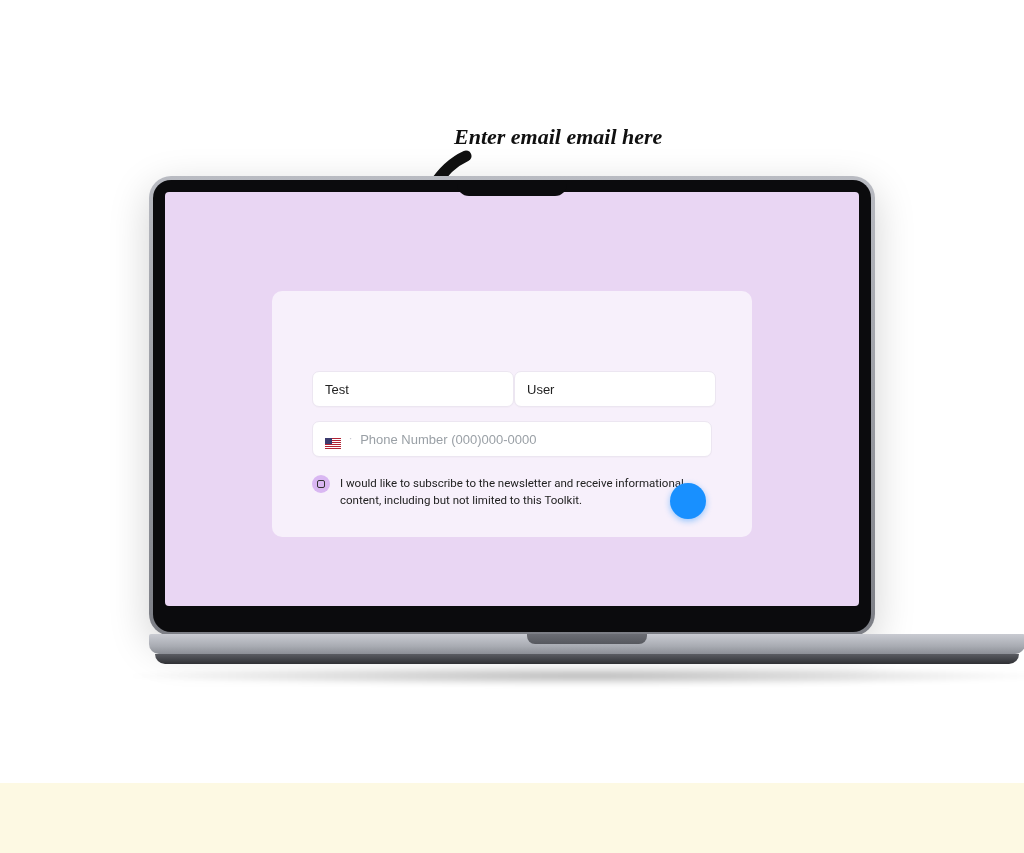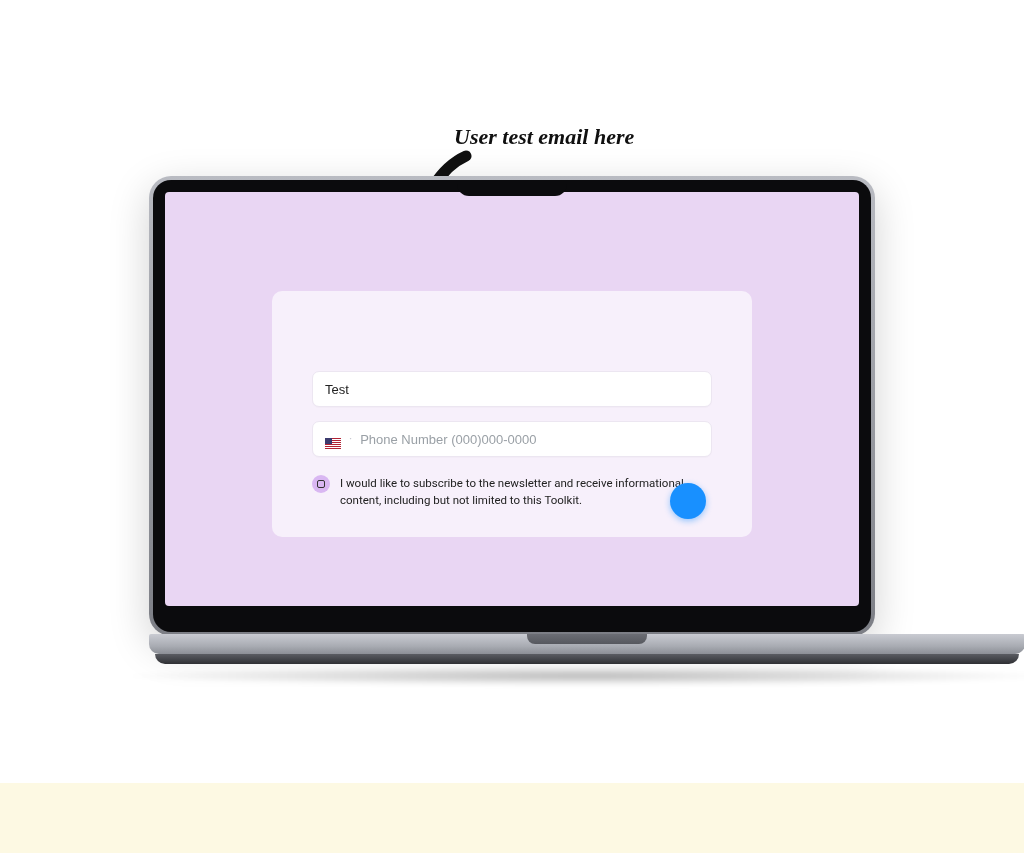--- a/index.html
+++ b/index.html
@@ -242,21 +242,21 @@
     width: 80px;
     height: 120px;
   }
 
 </style>
 </head>
 <body>
 
 <div class="bottom-band"></div>
 
-<div class="annotation-text">User test email here</div>
+<div class="annotation-text">Enter email email here</div>
 
 <div class="arrow-main-wrap annotation">
 <svg viewBox="0 0 120 220" width="120" height="220">
   <path d="M96 6 C 74 16, 48 46, 44 96 C 42 126, 44 148, 50 174" fill="none" stroke="#111" stroke-width="11" stroke-linecap="round" stroke-linejoin="round"></path>
   <path d="M96 8 C 80 14, 58 40, 52 86" fill="none" stroke="#111" stroke-width="6" stroke-linecap="round"></path>
   <path d="M50 176 l -22 -26 l 24 4 l 14 -24 l 8 30 l -24 16 z" fill="#111" stroke="#111" stroke-width="4" stroke-linejoin="round"></path>
 </svg>
 </div>
 
 <div class="arrow-thin-wrap annotation">
@@ -269,20 +269,21 @@
 <div class="laptop-wrap">
   <div class="laptop-lid">
     <div class="screen-outer-bezel">
       <div class="camera-notch"></div>
       <div class="screen">
         <div class="screen-inner">
           <div class="form-card">
 
             <div class="field-row">
               <input class="text-input" type="text" value="Test" style="">
+              <input class="text-input" type="text" value="User" style="">
             </div>
 
 
             <div class="phone-field">
               <span class="flag">
                 <svg viewBox="0 0 16 11" width="16" height="11">
                   <rect width="16" height="11" fill="#b22234"></rect>
                   <g fill="#fff">
                     <rect y="1" width="16" height="1"></rect>
                     <rect y="3" width="16" height="1"></rect>

